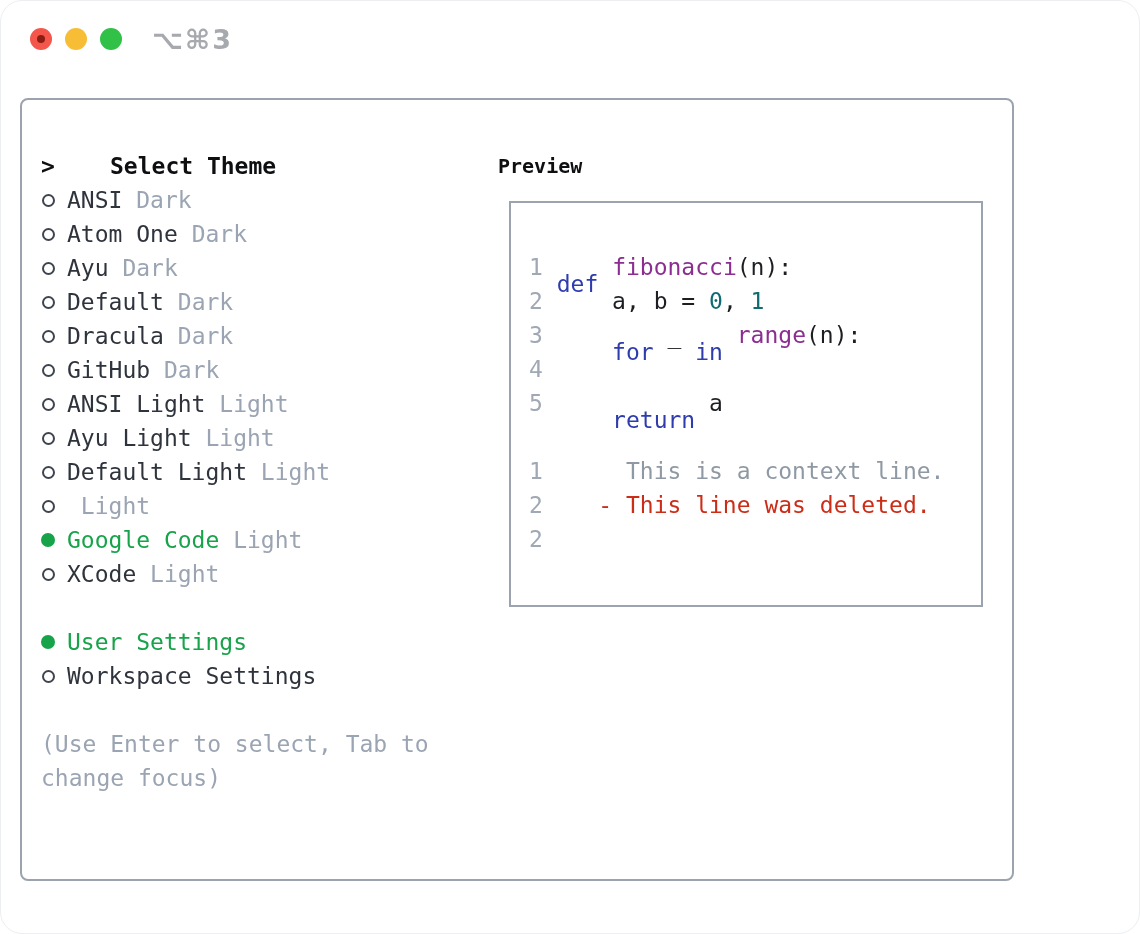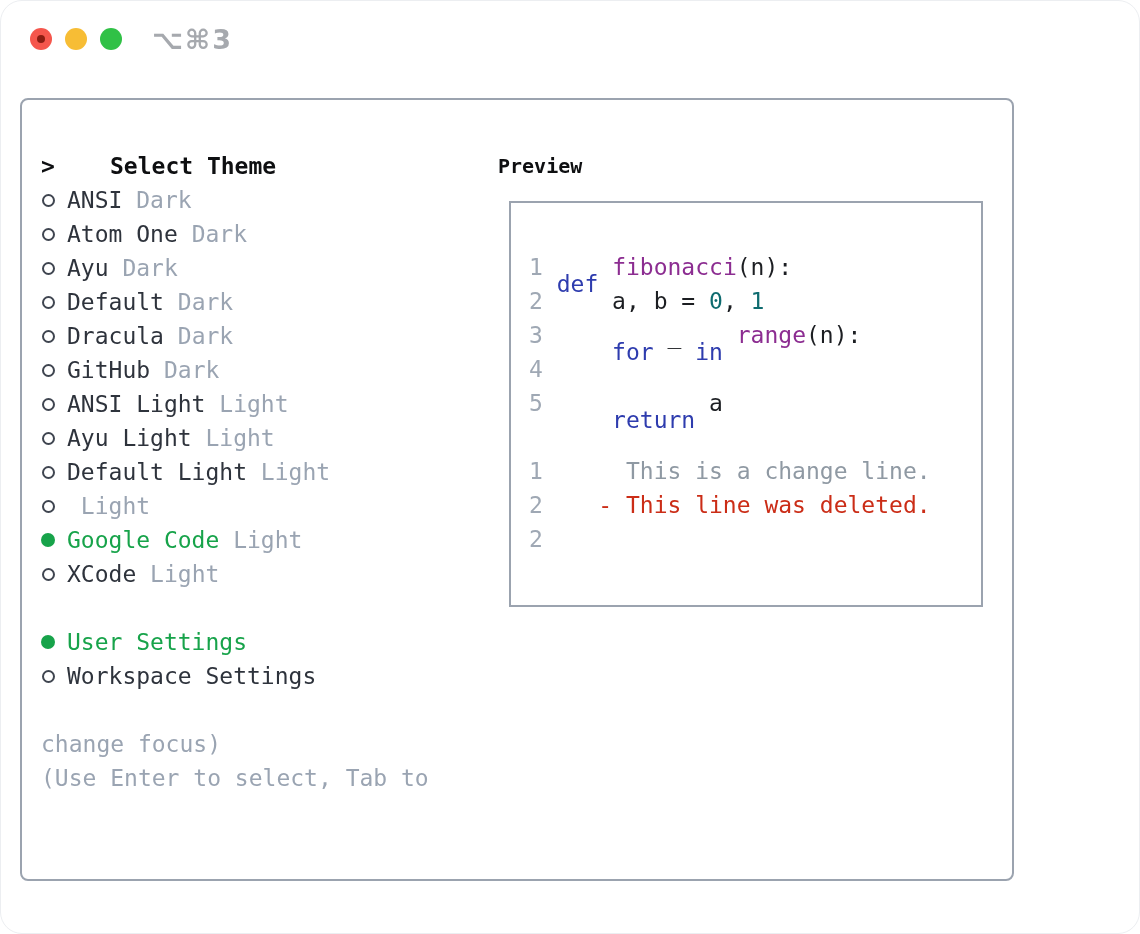--- a/index.html
+++ b/index.html
@@ -111,36 +111,36 @@
       <div class="spacer"></div>
 
 
       <div id="apply-list">
           <div class="row"><span class="slot"><span class="radio on"></span></span><span class="opt-name sel">User Settings</span></div>
           <div class="row"><span class="slot"><span class="radio"></span></span><span class="opt-name">Workspace Settings</span></div>
         </div>
 
       <div class="spacer"></div>
 
+      <div class="row hint">(Use Enter to select, Tab to</div>
       <div class="row hint">change focus)</div>
-      <div class="row hint">(Use Enter to select, Tab to</div>
     </div>
 
     <div class="preview-title">Preview</div>
 
     <div class="preview-box">
       <div id="code-lines">
           <div class="pline"><span class="lnum">1</span><span class="tk-pl"> </span><span class="tk-kw">def</span><span class="tk-pl"> </span><span class="tk-fn">fibonacci</span><span class="tk-pl">(n):</span></div>
           <div class="pline"><span class="lnum">2</span><span class="tk-pl">     a, b = </span><span class="tk-num">0</span><span class="tk-pl">, </span><span class="tk-num">1</span></div>
           <div class="pline"><span class="lnum">3</span><span class="tk-pl">     </span><span class="tk-kw">for</span><span class="tk-pl"> _ </span><span class="tk-kw">in</span><span class="tk-pl"> </span><span class="tk-fn">range</span><span class="tk-pl">(n):</span></div>
           <div class="pline"><span class="lnum">4</span></div>
           <div class="pline"><span class="lnum">5</span><span class="tk-pl">     </span><span class="tk-kw">return</span><span class="tk-pl"> a</span></div>
         </div>
       <div class="pline"></div>
       <div id="diff-lines">
-          <div class="pline"><span class="lnum">1</span><span class="tk-ctx">      This is a change line.</span></div>
+          <div class="pline"><span class="lnum">1</span><span class="tk-ctx">      This is a context line.</span></div>
           <div class="pline"><span class="lnum">2</span><span class="tk-del">    - This line was deleted.</span></div>
           <div class="pline"><span class="lnum">2</span></div>
         </div>
     </div>
 
   </div>
 </div>
 
 </body></html>

